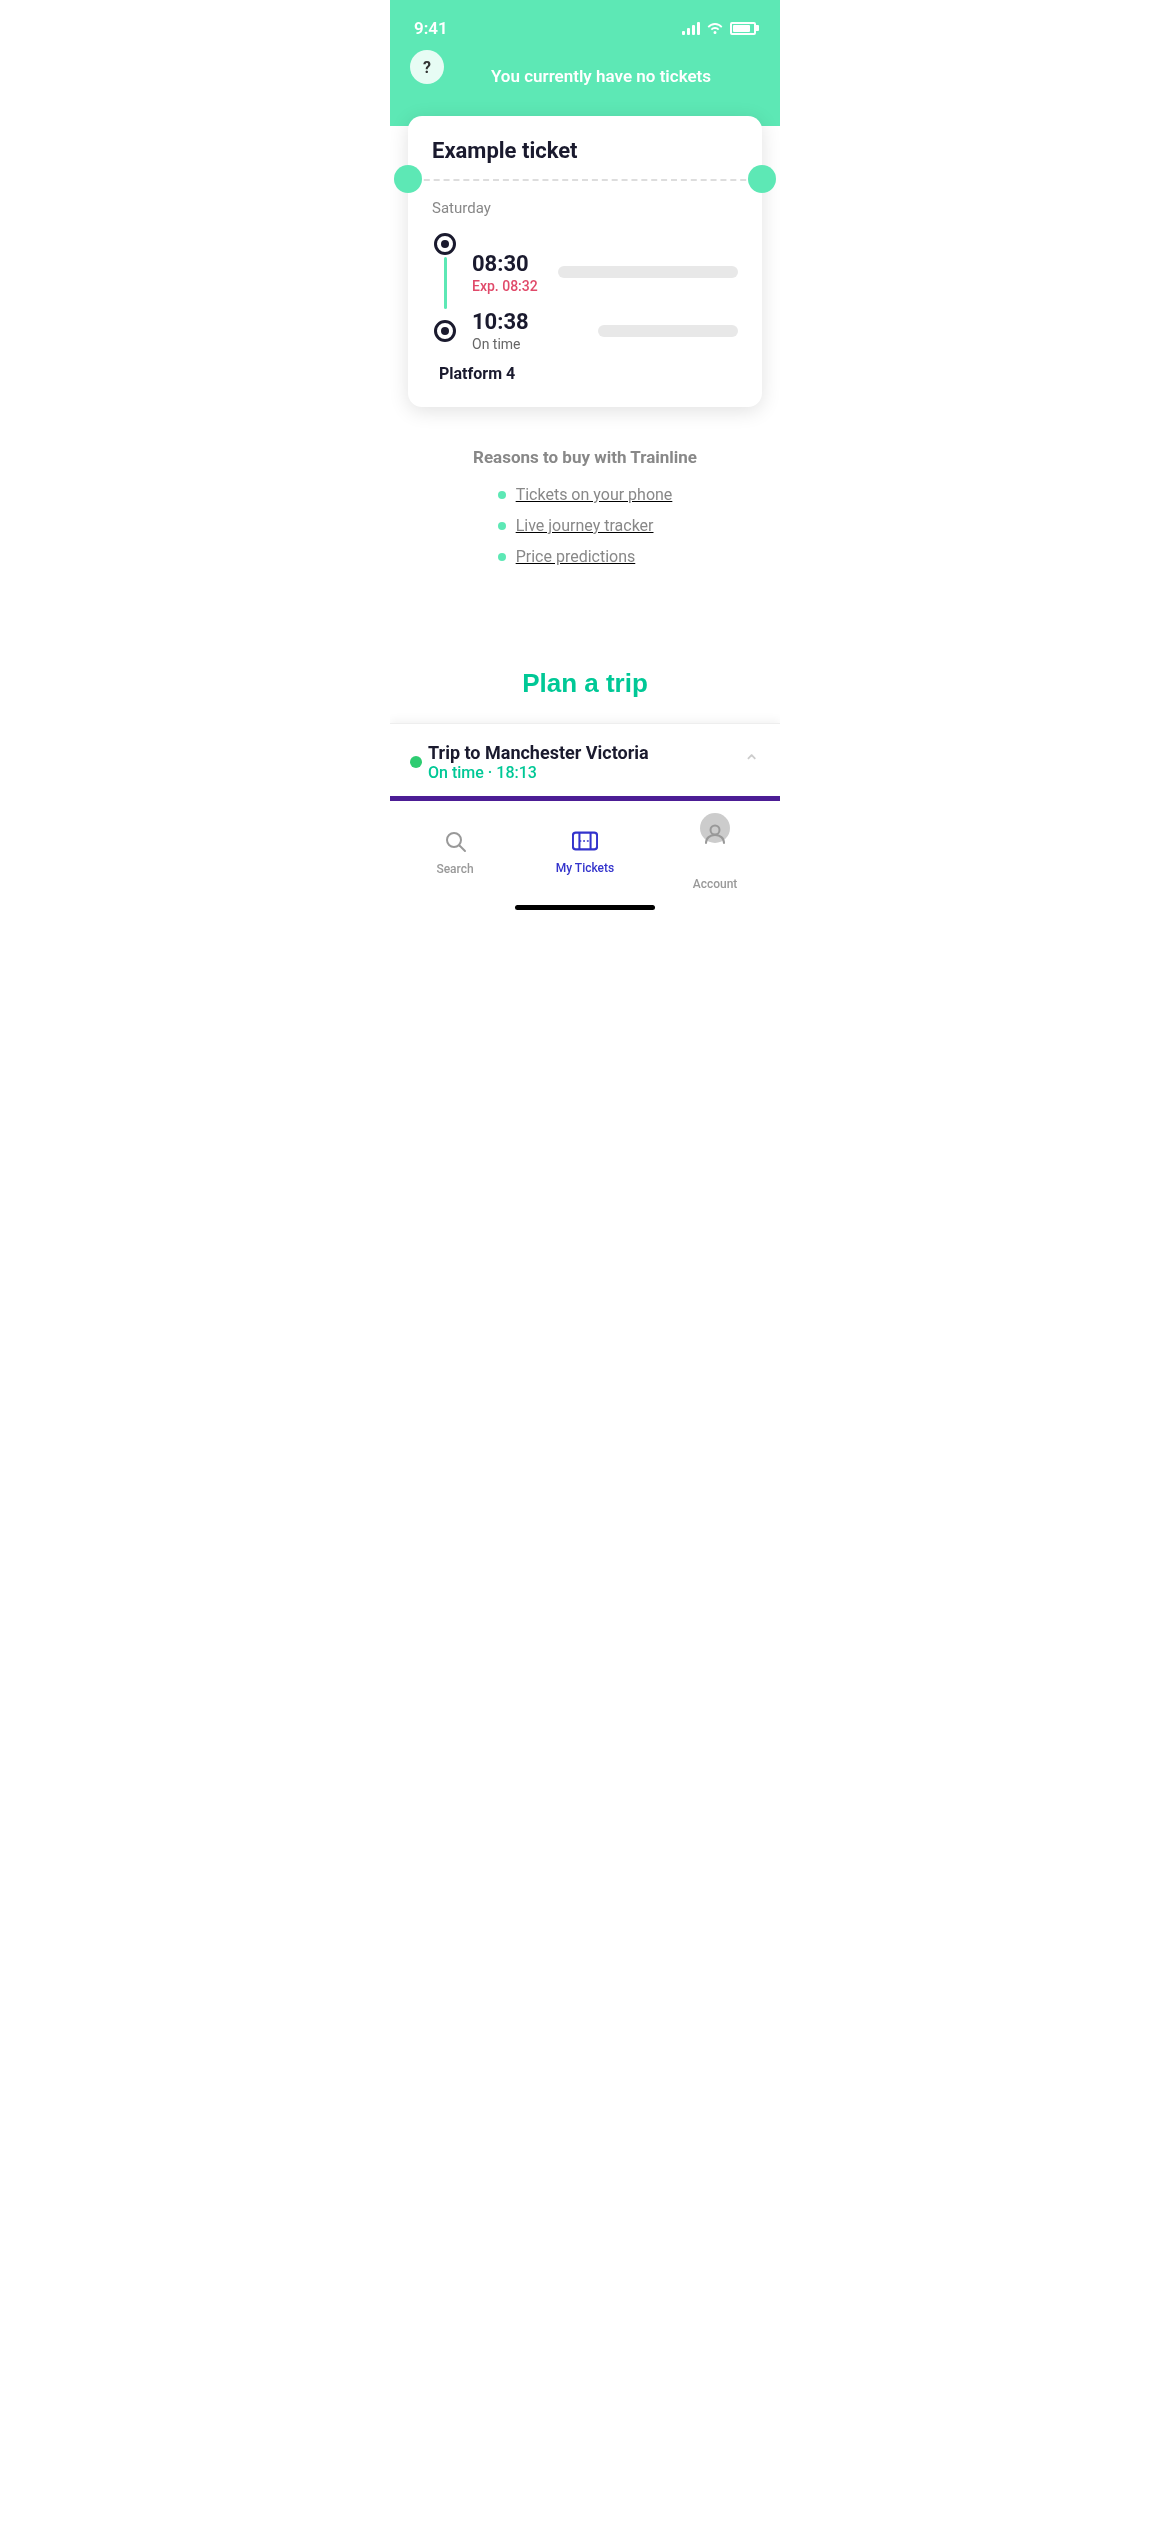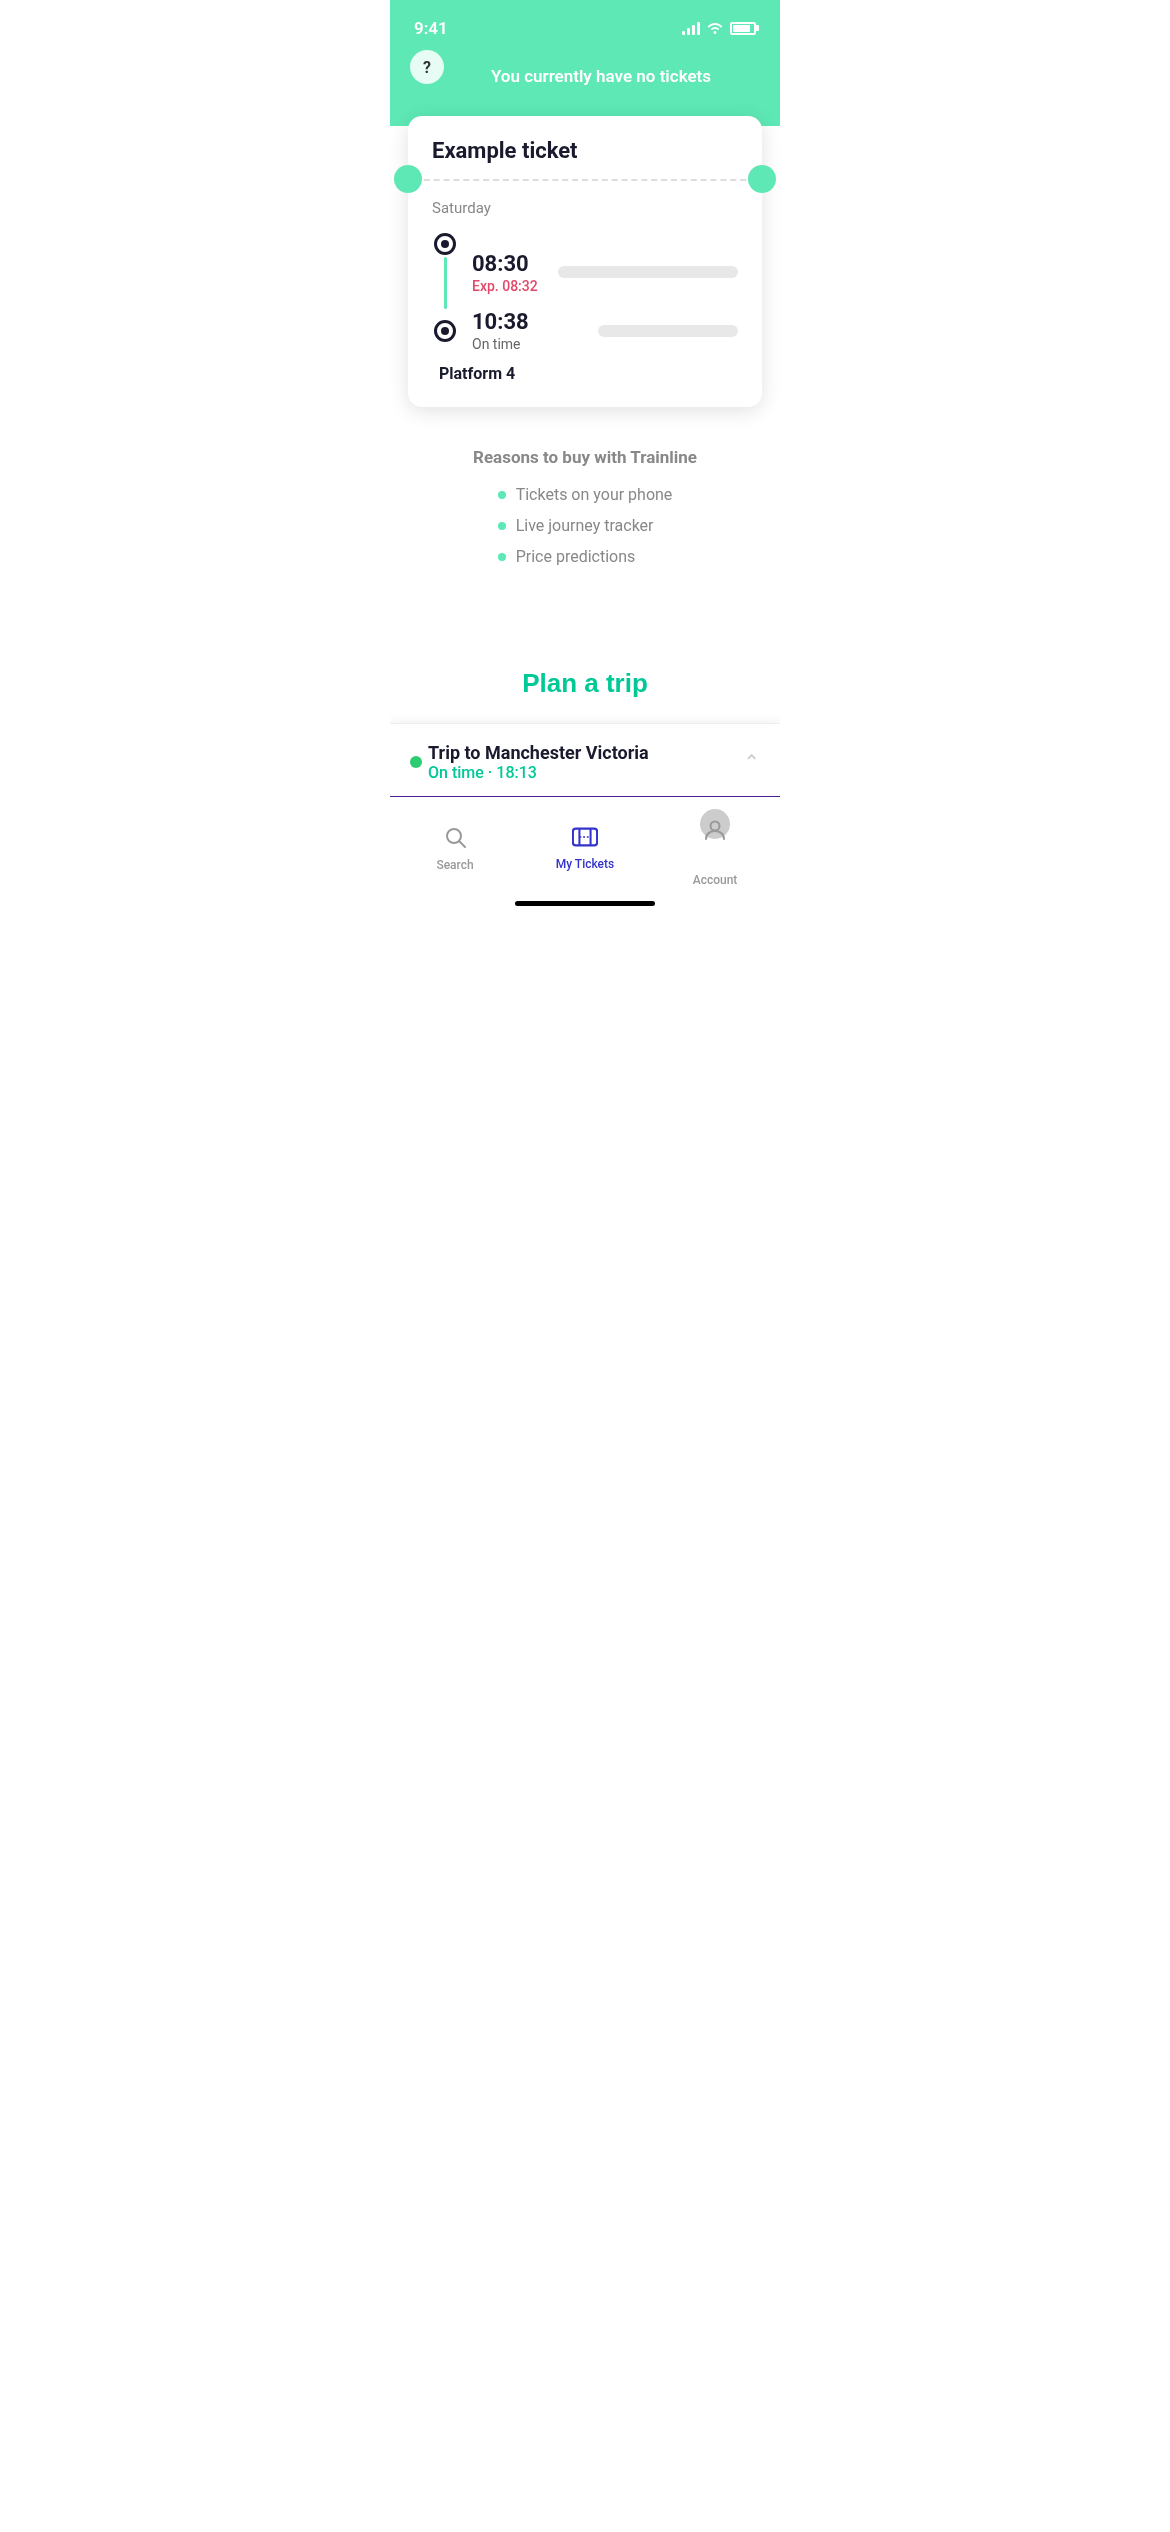--- a/index.html
+++ b/index.html
@@ -253,20 +253,21 @@
     .promo-title {
       font-size: 17px;
       font-weight: 700;
       color: #888;
       margin-bottom: 18px;
     }
     .promo-list {
       list-style: none;
       text-align: right;
       display: inline-block;
+      text-decoration: underline;
     }
     .promo-item {
       font-size: 16px;
       color: #888;
       margin-bottom: 12px;
       display: flex;
       align-items: center;
       gap: 10px;
     }
     .promo-bullet {
@@ -325,21 +326,21 @@
       font-weight: 500;
     }
     .trip-chevron {
       color: #ccc;
       font-size: 20px;
     }
 
     
     .bottom-nav {
       background: #fff;
-      border-top: 1px solid #4c1d95;
+      border-top: 5px solid #4c1d95;
       display: flex;
       justify-content: space-around;
       align-items: center;
       padding: 12px 0 8px;
       position: relative;
     }
     .nav-item {
       display: flex;
       flex-direction: column;
       align-items: center;

